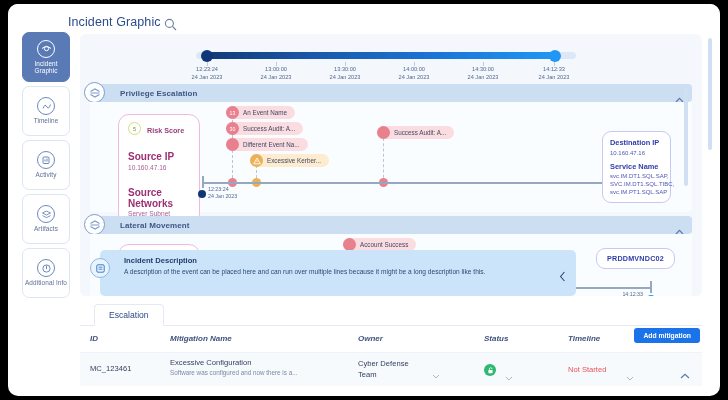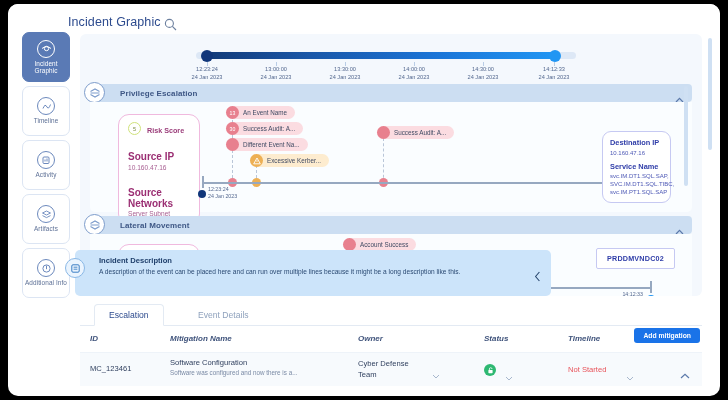--- a/index.html
+++ b/index.html
@@ -124,27 +124,27 @@
   .node { position:absolute; width:9px; height:9px; border-radius:50%; background:#e8808e; }
   .node.warn { background:#edb055; }
 
   .axis { position:absolute; height:1.5px; background:#96a8c0; }
   .axis-cap { position:absolute; width:1.5px; background:#96a8c0; }
   .axis-lab { position:absolute; font-size:5.3px; color:#54688f; line-height:7px; }
   .axis-dot { position:absolute; width:8px; height:8px; border-radius:50%; }
 
   
   .host {
-    position:absolute; border:1.6px solid #c6c9f2; border-radius:2px; background:#fff;
+    position:absolute; border:1.6px solid #c6c9f2; border-radius:9px; background:#fff;
     padding:5px 10px; font-size:7.2px; color:#2f3da8; font-weight:bold; letter-spacing:.2px;
   }
 
   
   .tip {
-    position:absolute; left:67px; top:246px; width:476px; height:46px;
+    position:absolute; left:92px; top:246px; width:476px; height:46px;
     background:#cce4fa; border-radius:5px; padding:6px 10px 6px 24px;
   }
   .tip-ico {
     position:absolute; left:-10px; top:8px; width:20px; height:20px; border-radius:50%;
     background:#eaf4fe; border:1.4px solid #8ab8e6; display:flex; align-items:center; justify-content:center;
   }
   .tip-t { font-size:7.6px; color:#1f3f6b; font-weight:bold; }
   .tip-d { font-size:6.6px; color:#2b4a73; line-height:9px; margin-top:2px; width:430px; }
   .tip-chev { position:absolute; right:10px; top:18px; color:#29486f; }
 
@@ -426,35 +426,34 @@
     <div class="tip-chev">
       <svg width="7" height="11" viewBox="0 0 7 11">
           <path d="M5.4 1 L1.6 5.5 L5.4 10" fill="none" stroke="currentColor" stroke-width="1.1"></path>
         </svg>
     </div>
   </div>
 
   <div class="bot">
     <div class="tabs">
       <div class="tab on" style="left:14px;">Escalation</div>
-      <div class="tab" style="left:104px;">Event Details</div>
     </div>
 
     <div class="thead">
       <div class="th" style="left:10px;">ID</div>
       <div class="th" style="left:90px;">Mitigation Name</div>
       <div class="th" style="left:278px;">Owner</div>
       <div class="th" style="left:404px;">Status</div>
       <div class="th" style="left:488px;">Timeline</div>
       <div class="addbtn">Add mitigation</div>
     </div>
 
     <div class="trow">
       <div class="td" style="left:10px; top:11px;">MC_123461</div>
-      <div class="td" style="left:90px; top:5px;">Software Configuration</div>
+      <div class="td" style="left:90px; top:5px;">Excessive Configuration</div>
       <div class="td-sub" style="left:90px; top:16px;">Software was configured and now there is a...</div>
       <div class="td" style="left:278px; top:5px; width:56px; line-height:11px;">Cyber Defense Team</div>
       <div class="chev-sm" style="left:352px; top:12px;">
         <svg width="8" height="5" viewBox="0 0 8 5">
             <path d="M1 1 L4 4 L7 1" fill="none" stroke="currentColor" stroke-width="1"></path>
           </svg>
       </div>
       <div class="statusdot" style="left:404px; top:11px;">
         <svg width="7" height="7" viewBox="0 0 7 7">
             <rect x="1.4" y="3" width="4.2" height="3.2" rx=".6" fill="#fff"></rect>

